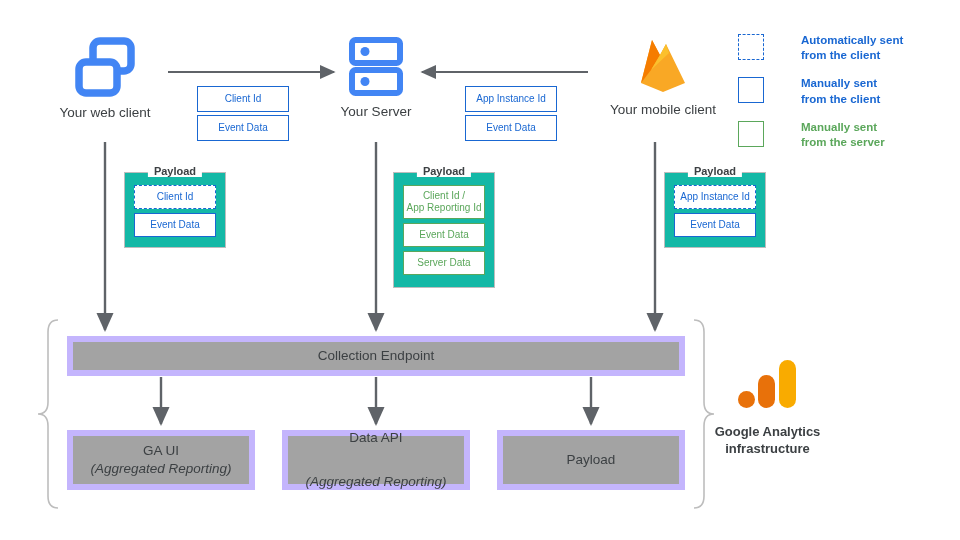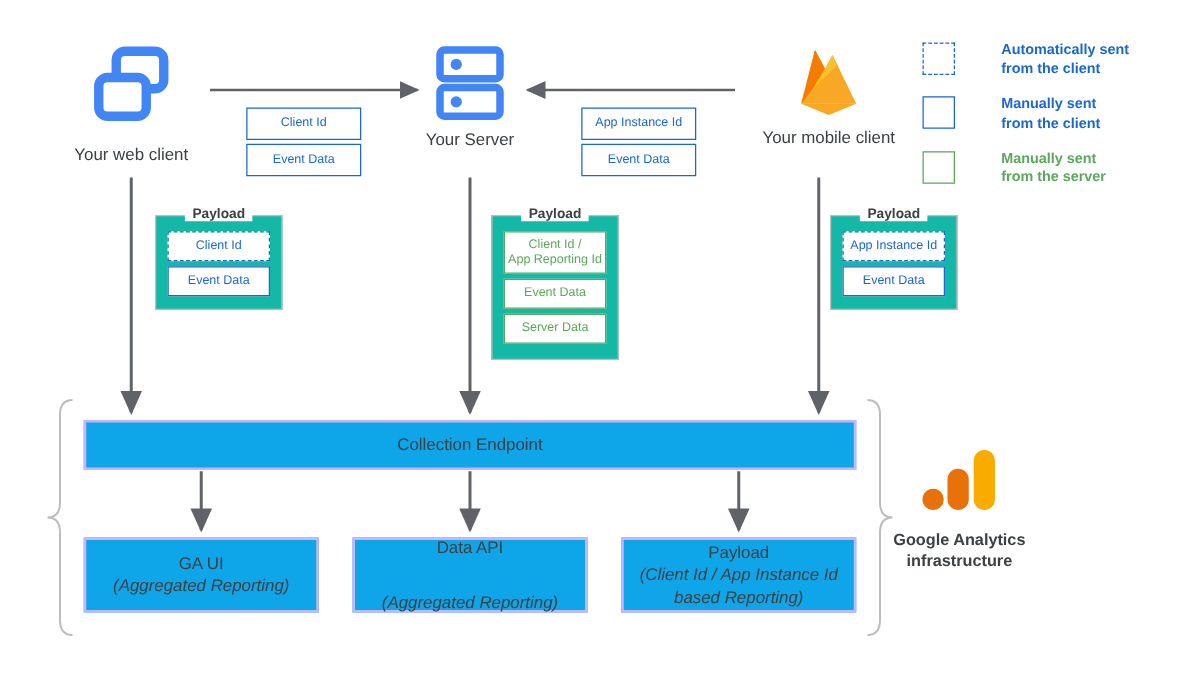--- a/index.html
+++ b/index.html
@@ -53,22 +53,22 @@
     padding:0 6px;
     font-size:11px;
     font-weight:bold;
     color:#3c4043;
     white-space:nowrap;
   }
 
   
   .gbox{
     box-sizing:border-box;
-    border:2px solid #c4b5fd;
-    background:#0ea5e9;
+    border:6px solid #c4b5fd;
+    background:#a3a3a3;
     display:flex;align-items:center;justify-content:center;
     text-align:center;
     font-size:13.5px;
     color:#3c4043;
     line-height:1.35;
   }
   .gbox .ital{font-style:italic;}
 
   
   .legend-row{display:flex;align-items:flex-start;gap:27px;}
@@ -129,21 +129,21 @@
   <path d="M694,320 q10,0 10,12 v70 q0,12 10,12 q-10,0 -10,12 v70 q0,12 -10,12" fill="none" stroke="#bdbdbd" stroke-width="1.6"></path>
 </svg>
 
 <div class="abs" style="left:45px;top:36px;width:120px;">
   <div style="display:flex;justify-content:center;">
     <svg class="icon-web" viewBox="0 0 62 62">
       <rect x="19" y="5" width="38" height="30" rx="7" fill="none" stroke="#4285f4" stroke-width="7.5"></rect>
       <rect x="5" y="26" width="38" height="31" rx="7" fill="#ffffff" stroke="#4285f4" stroke-width="7.5"></rect>
     </svg>
   </div>
-  <div class="node-label" style="margin-top:18px;">Your web client</div>
+  <div class="node-label" style="margin-top:7px;">Your web client</div>
 </div>
 
 <div class="abs" style="left:316px;top:36px;width:120px;">
   <div style="display:flex;justify-content:center;">
     <svg class="icon-server" viewBox="0 0 56 62">
       <rect x="4" y="4" width="48" height="23" rx="3.5" fill="none" stroke="#4285f4" stroke-width="6"></rect>
       <circle cx="17" cy="15.5" r="4.5" fill="#4285f4"></circle>
       <rect x="4" y="34" width="48" height="23" rx="3.5" fill="none" stroke="#4285f4" stroke-width="6"></rect>
       <circle cx="17" cy="45.5" r="4.5" fill="#4285f4"></circle>
     </svg>
@@ -208,22 +208,20 @@
   <div class="ital">(Aggregated Reporting)</div>
 </div>
 
 <div class="abs gbox" style="left:282px;top:430px;width:188px;height:60px;flex-direction:column;gap:25px;">
   <div>Data API</div>
   <div class="ital">(Aggregated Reporting)</div>
 </div>
 
 <div class="abs gbox" style="left:497px;top:430px;width:188px;height:60px;flex-direction:column;">
   <div>Payload</div>
-  <div class="ital" style="white-space:pre-line;">(Client Id / App Instance Id
-based Reporting)</div>
 </div>
 
 <div class="abs" style="left:700px;top:358px;width:135px;">
   <div style="display:flex;justify-content:center;">
     <svg width="64" height="62" viewBox="0 0 64 62">
       <rect x="43" y="2" width="17" height="48" rx="8.5" fill="#f9ab00"></rect>
       <rect x="22" y="17" width="17" height="33" rx="8.5" fill="#e8710a"></rect>
       <circle cx="10.5" cy="41.5" r="8.5" fill="#e8710a"></circle>
     </svg>
   </div>

